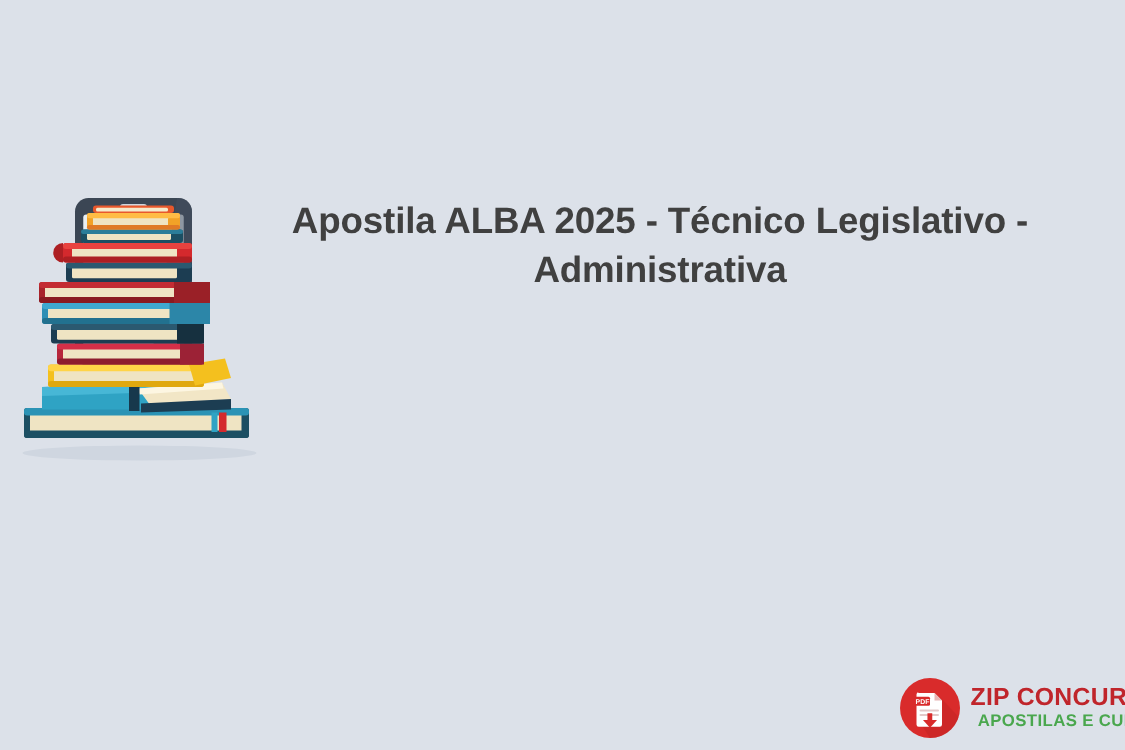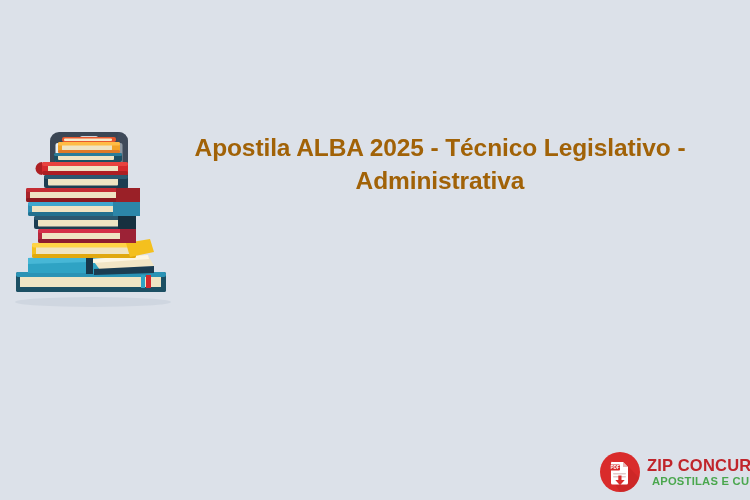--- a/index.html
+++ b/index.html
@@ -43,21 +43,21 @@
     top: 132px;
     width: 500px;
     text-align: center;
   }
   #product-title {
     margin: 0;
     font-family: "Liberation Sans", sans-serif;
     font-size: 24.5px;
     font-weight: 700;
     line-height: 1.33;
-    color: #a16207;
+    color: #404040;
     letter-spacing: -0.1px;
   }
 
   
   #brand-logo {
     position: absolute;
     left: 599px;
     top: 450px;
     width: 145px;
     height: 44px;

